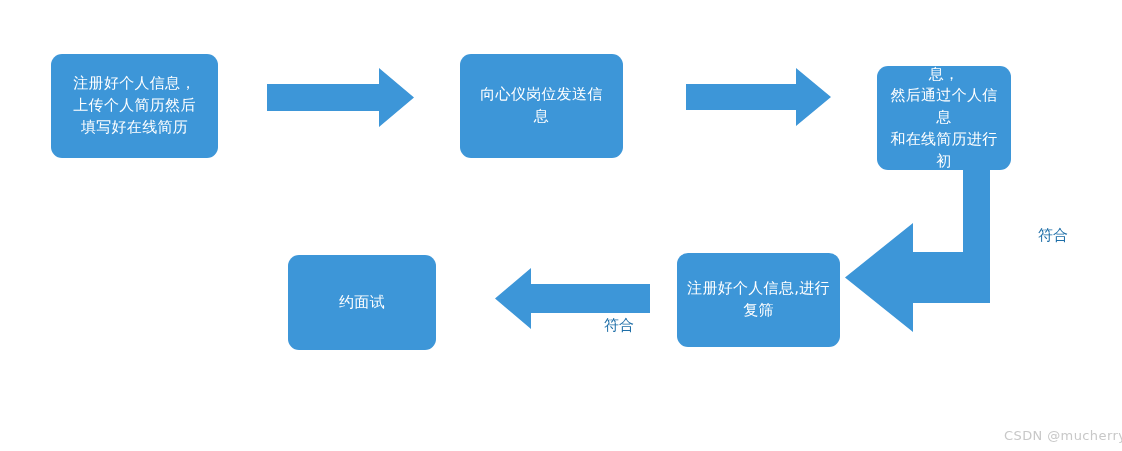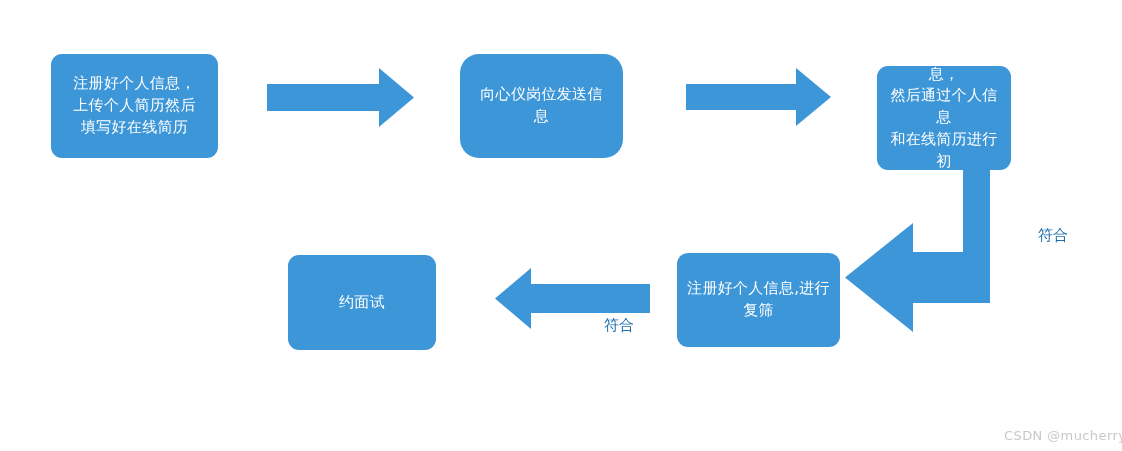--- a/index.html
+++ b/index.html
@@ -55,21 +55,21 @@
 </style>
 </head>
 <body>
 
 <div id="canvas">
 
   <div class="node" style="left:51px; top:54px; width:167px; height:104px;">注册好个人信息，
 上传个人简历然后
 填写好在线简历</div>
 
-  <div class="node" style="left:460px; top:54px; width:163px; height:104px;border-radius:19px;">向心仪岗位发送信
+  <div class="node" style="left:460px; top:54px; width:163px; height:104px;">向心仪岗位发送信
 息</div>
 
   <div class="node" style="left:877px; top:66px; width:134px; height:104px;">HR收到你的信息，
 然后通过个人信息
 和在线简历进行初
 筛</div>
 
   <div class="node" style="left:677px; top:253px; width:163px; height:94px;">注册好个人信息,进行
 复筛</div>
 

